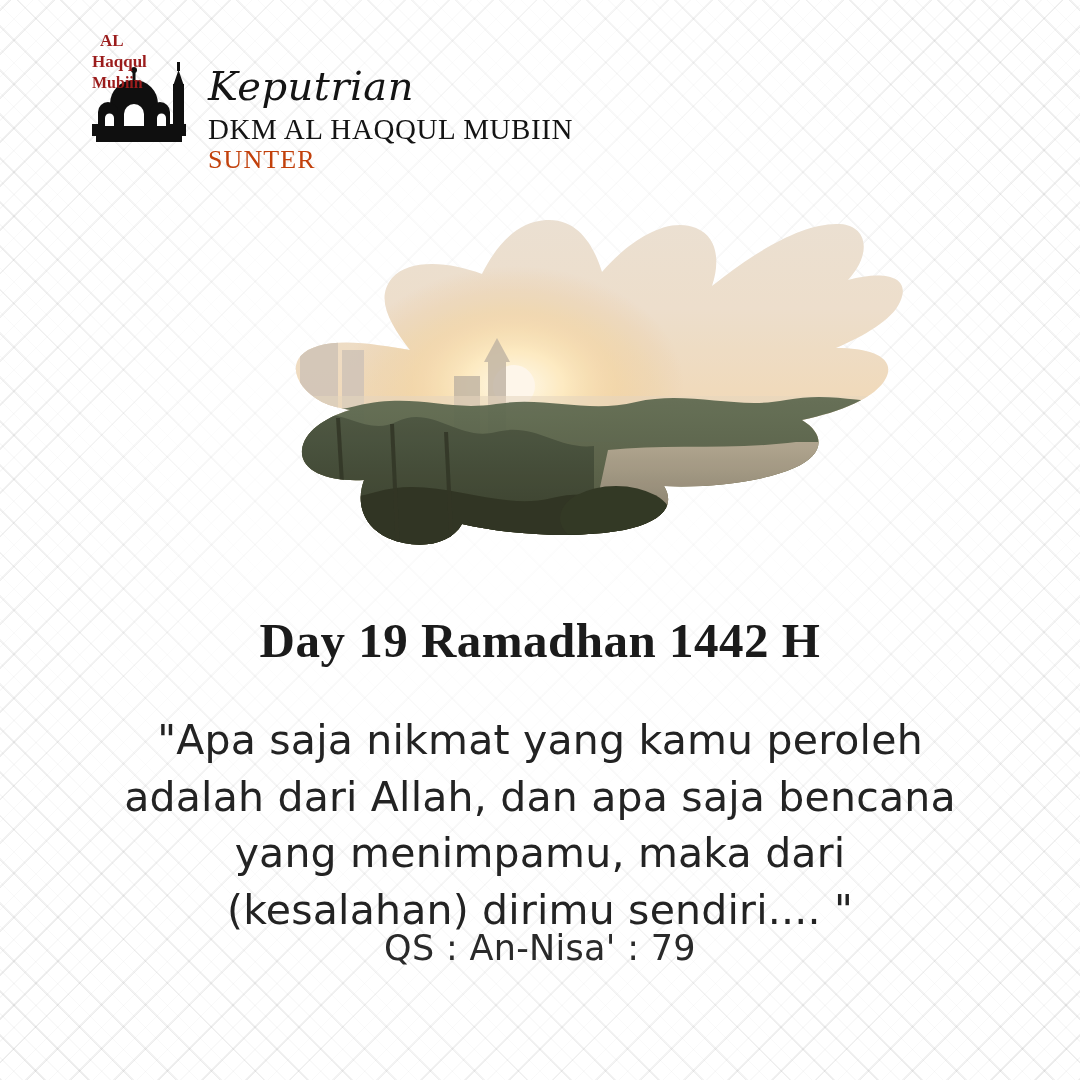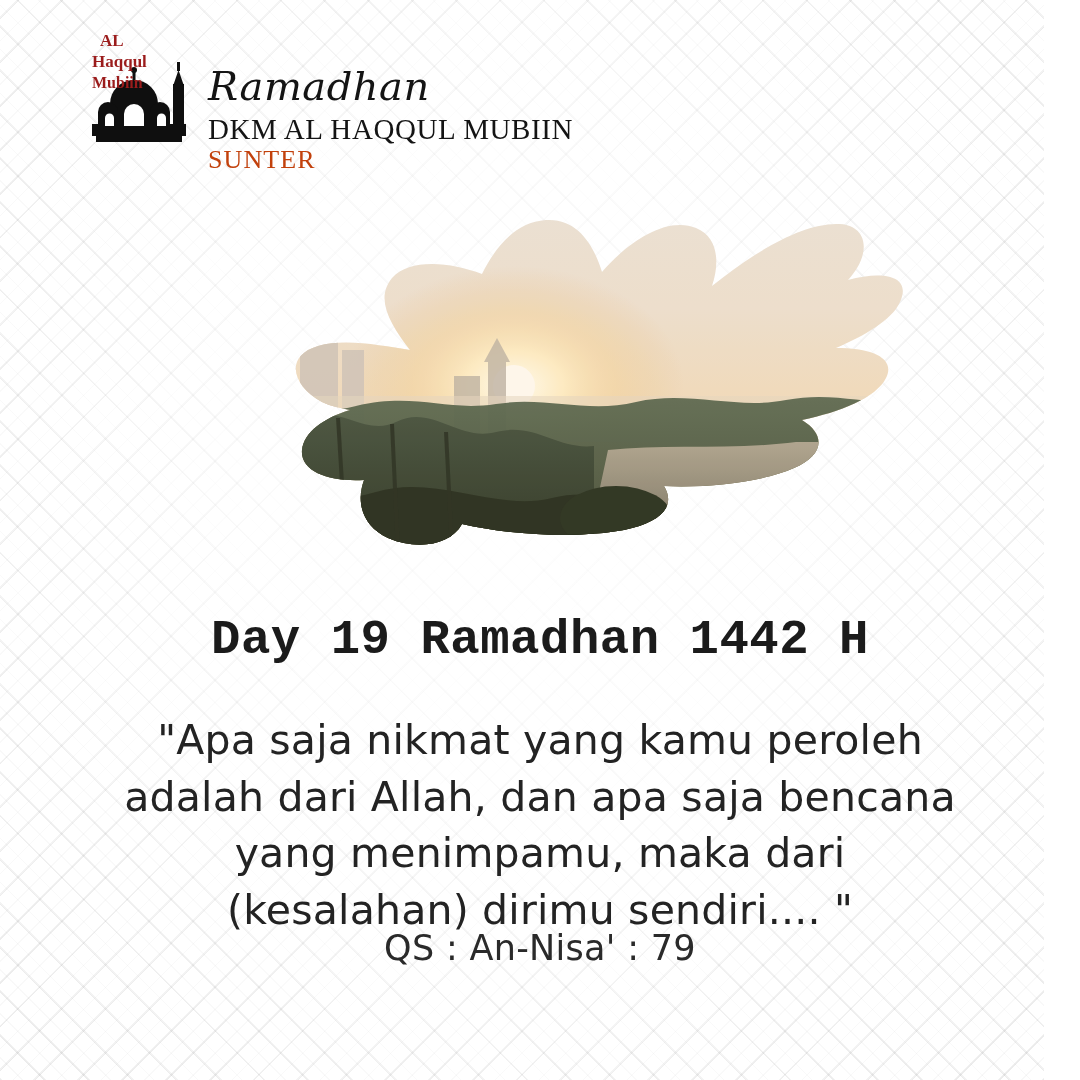--- a/index.html
+++ b/index.html
@@ -14,20 +14,21 @@
     overflow: hidden;
   }
 
   
   .poster {
     position: relative;
     width: 1044px;
     height: 1080px;
     overflow: hidden;
     background-color: #fdfdfd;
+    padding-left: 36px;
   }
 
   
   .bg-pattern {
     position: absolute;
     inset: 0;
     background-color: #ffffff;
     background-image:
       repeating-linear-gradient(45deg,
         rgba(0,0,0,0.055) 0px, rgba(0,0,0,0.055) 2px,
@@ -110,21 +111,21 @@
   }
   .photo-wrap svg { display: block; }
 
   
   .day-title {
     position: absolute;
     top: 612px;
     left: 0;
     width: 1080px;
     text-align: center;
-    font-family: Liberation Mono, monospace;
+    font-family: Liberation Serif, serif;
     font-size: 49px;
     font-weight: 700;
     letter-spacing: 0.5px;
     color: #1b1b1b;
     z-index: 5;
   }
   .quote {
     position: absolute;
     top: 712px;
     left: 90px;
@@ -192,21 +193,21 @@
           <path d="M105 108 L105 100 A4.5 4.5 0 0 1 114 100 L114 108 Z"></path>
         </g>
 
         <text x="48" y="28" font-family="Liberation Serif, serif" font-size="17" font-weight="bold" fill="#9b1c1c">AL</text>
         <text x="40" y="49" font-family="Liberation Serif, serif" font-size="17" font-weight="bold" fill="#9b1c1c">Haqqul</text>
         <text x="40" y="70" font-family="Liberation Serif, serif" font-size="16" font-weight="bold" fill="#9b1c1c">Mubiin</text>
       </svg>
     </div>
 
     <div class="logo-text">
-      <div class="brand-script">Ramadhan</div>
+      <div class="brand-script">Keputrian</div>
       <div class="brand-line2">DKM AL HAQQUL MUBIIN</div>
       <div class="brand-line3">SUNTER</div>
     </div>
   </div>
 
   <div class="photo-wrap">
     <svg width="712" height="452" viewBox="0 0 712 452" xmlns="http://www.w3.org/2000/svg">
       <defs>
         <clipPath id="brushMask">
           <path d="M126,252

